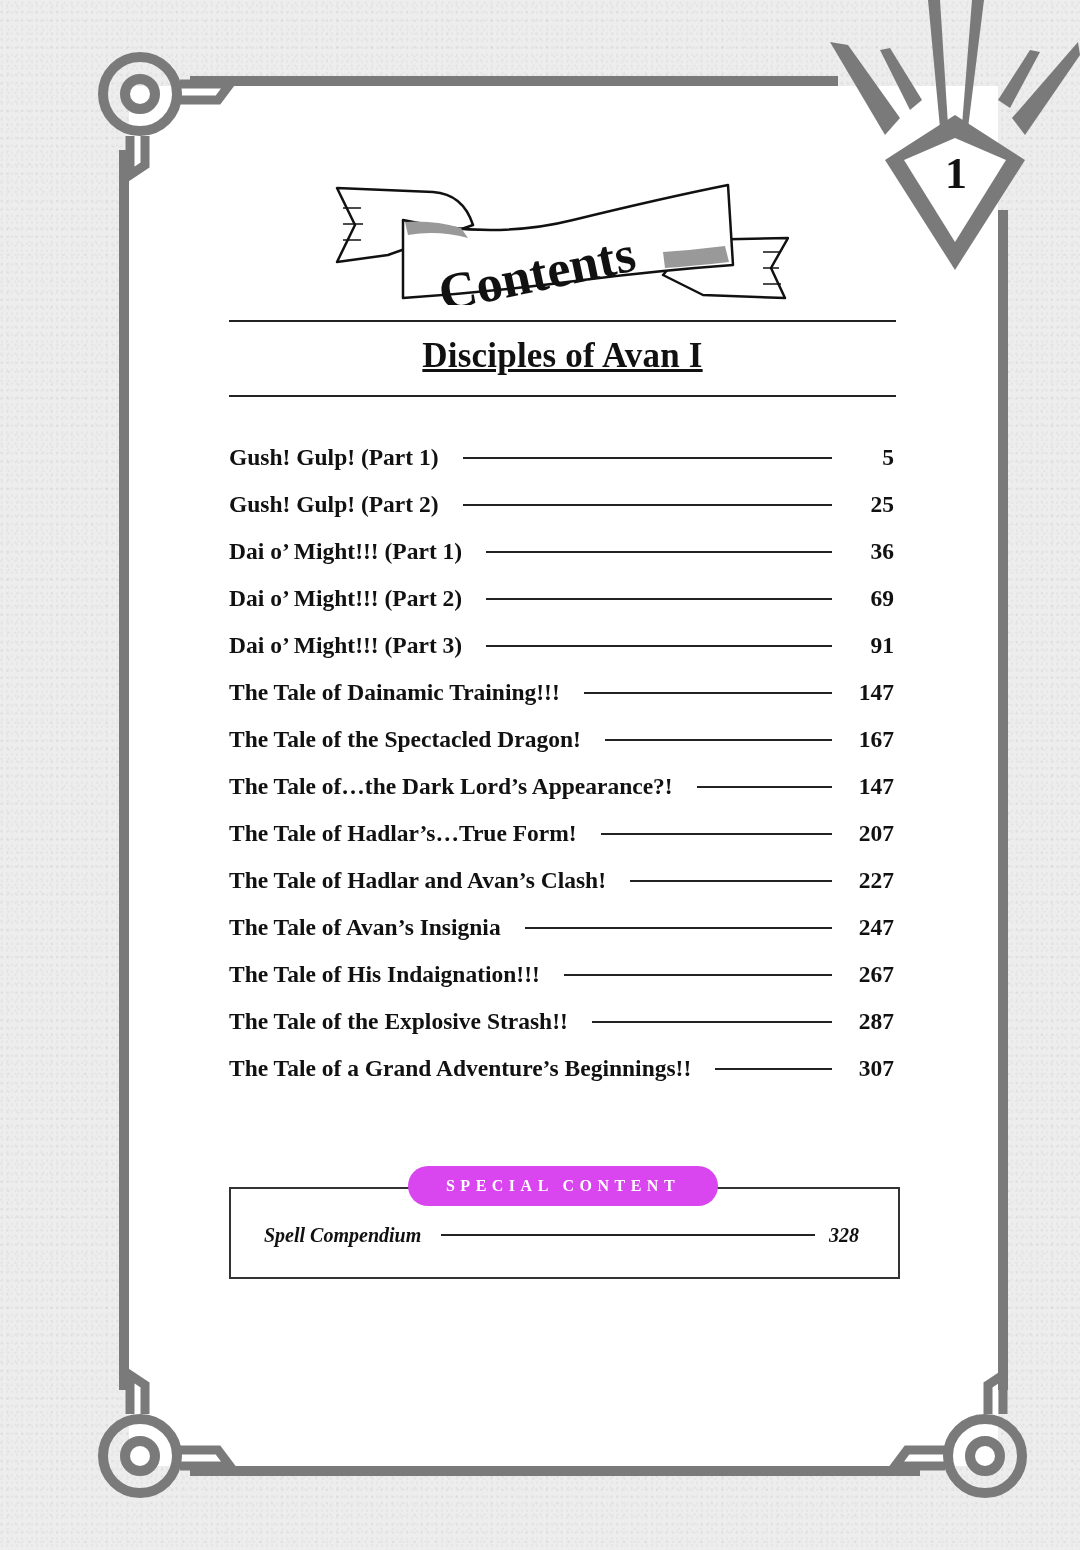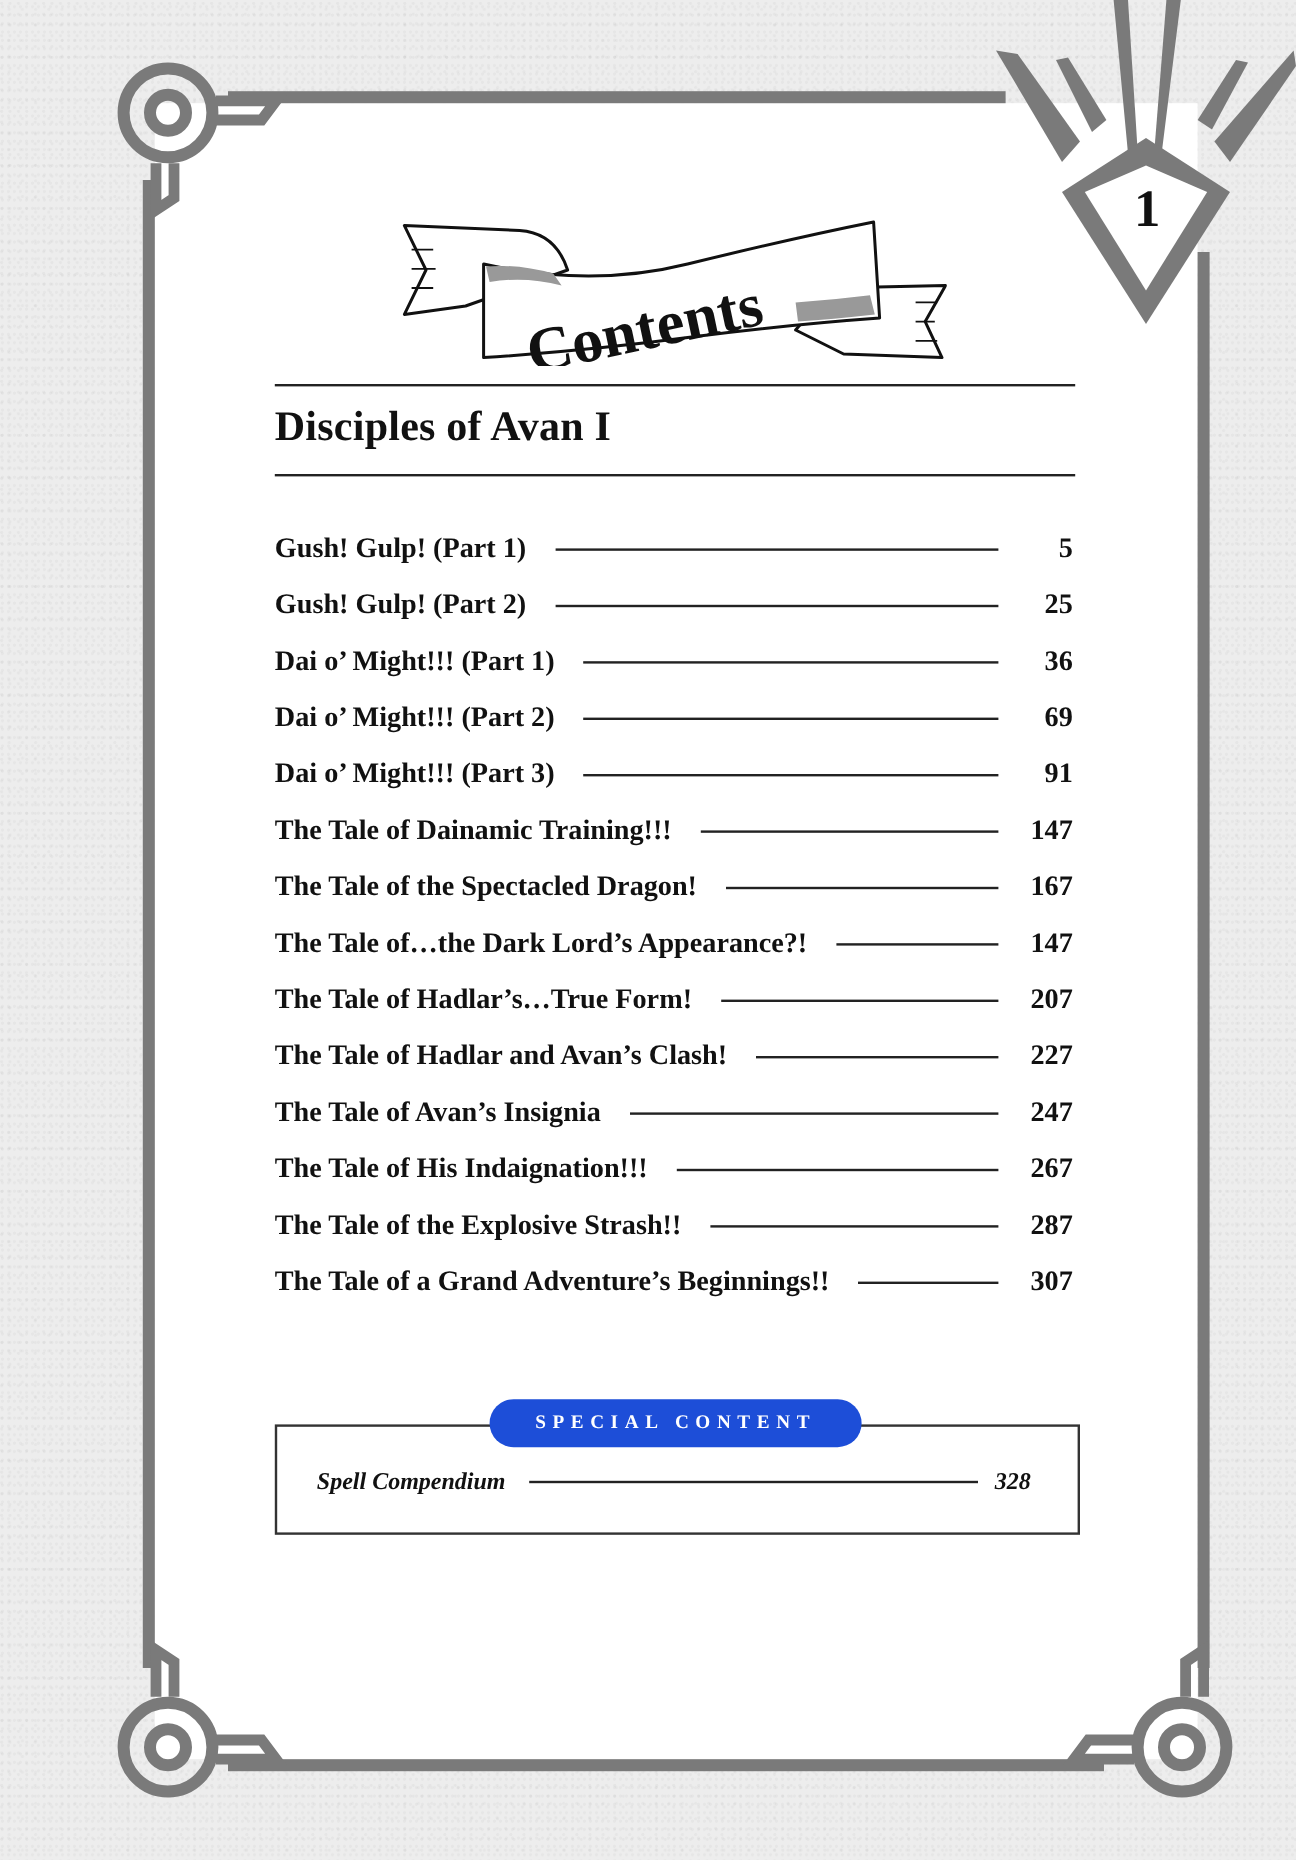--- a/index.html
+++ b/index.html
@@ -17,40 +17,40 @@
   .panel {
     position: absolute; left: 129px; top: 86px; width: 869px; height: 1380px;
     background: #fff;
   }
   svg.frame { position: absolute; left: 0; top: 0; pointer-events: none; }
 
   .ribbon { position: absolute; left: 333px; top: 180px; width: 456px; height: 125px; }
 
   .rule { position: absolute; left: 229px; width: 667px; height: 2px; background: #222; }
   .subtitle {
-    position: absolute; left: 229px; width: 667px; top: 336px; text-align: left;
-    font-size: 35px; font-weight: bold; letter-spacing: 0.2px;
+    position: absolute; left: 229px; width: 667px; top: 336px; text-align: center;
+    font-size: 35px; font-weight: bold; letter-spacing: 0.2px; text-decoration: underline;
   }
 
   .toc { position: absolute; left: 229px; top: 434px; width: 665px; }
   .entry {
     display: flex; align-items: center; height: 47px;
     font-size: 23.5px; font-weight: bold;
   }
   .entry .title { white-space: nowrap; text-align: right; }
   .entry .leader { flex: 1; height: 2px; background: #222; margin: 0 18px 0 24px; }
   .entry .page { min-width: 44px; text-align: right; }
 
   .special-box {
     position: absolute; left: 229px; top: 1187px; width: 667px; height: 88px;
     border: 2px solid #333;
   }
   .special-badge {
     position: absolute; left: 408px; top: 1166px; width: 310px; height: 40px;
-    background: #1d4ed8; color: #fff; border-radius: 20px;
+    background: #d946ef; color: #fff; border-radius: 20px;
     display: flex; align-items: center; justify-content: center;
     font-size: 16px; font-weight: bold; letter-spacing: 5.5px;
   }
   .special-entry {
     position: absolute; left: 264px; top: 1218px; width: 595px;
     display: flex; align-items: center; height: 34px;
     font-size: 20px; font-weight: bold; font-style: italic;
   }
   .special-entry .leader { flex: 1; height: 2px; background: #222; margin: 0 14px 0 20px; }
 

